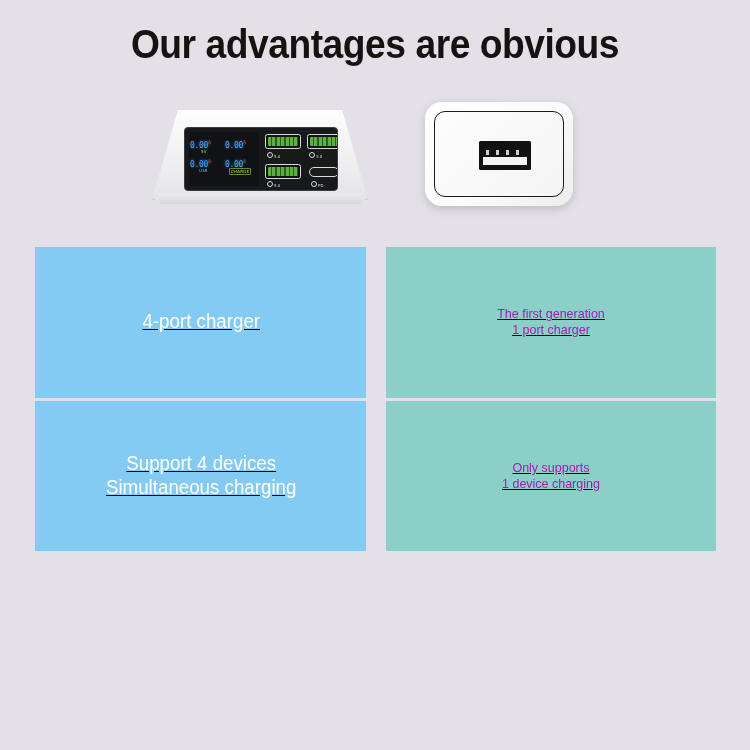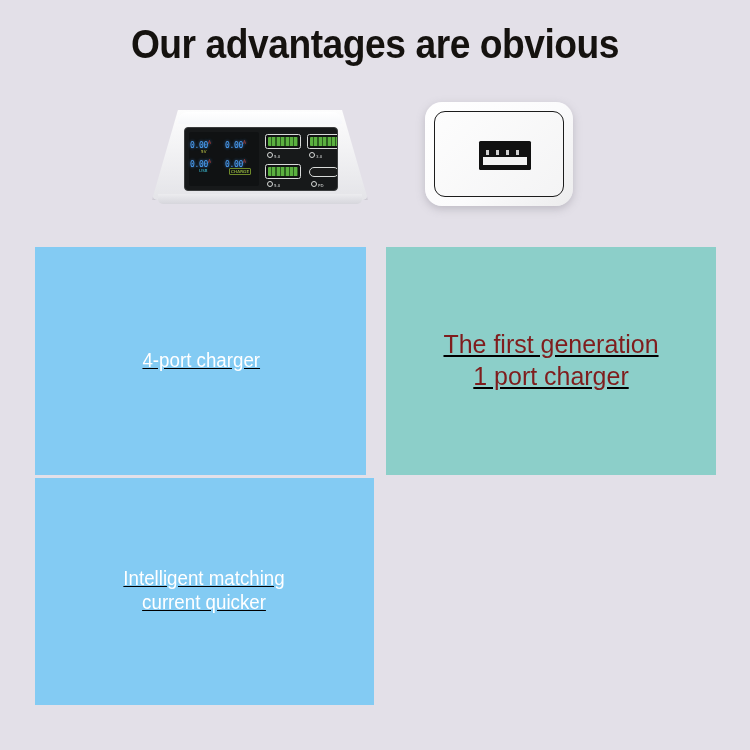--- a/index.html
+++ b/index.html
@@ -272,22 +272,22 @@
   }
   .cell-left {
     width: 339px;
     background: #83cbf3;
     color: #ffffff;
     font-size: 19.5px;
   }
   .cell-right {
     width: 337px;
     background: #8ccfc9;
-    color: #7f1d1d;
-    font-size: 26px;
+    color: #a21caf;
+    font-size: 13px;
   }
   .cell span {
     display: block;
     transform: scaleX(0.96);
   }
 </style>
 </head>
 <body>
 
 <div class="page-title">Our advantages are obvious</div>
@@ -358,24 +358,32 @@
     </div>
     <div class="cell cell-right">
       <div>
         <span>The first generation</span>
         <span>1 port charger</span>
       </div>
     </div>
   </div>
 
 
-
   <div class="table-row">
     <div class="cell cell-left">
       <div>
-        <span>Intelligent matching</span>
-        <span>current quicker</span>
-      </div>
-    </div>
+        <span>Support 4 devices</span>
+        <span>Simultaneous charging</span>
+      </div>
+    </div>
+    <div class="cell cell-right">
+      <div>
+        <span>Only supports</span>
+        <span>1 device charging</span>
+      </div>
+    </div>
+  </div>
+
+  <div class="table-row">
   </div>
 
 
 </div>
 
 </body></html>

